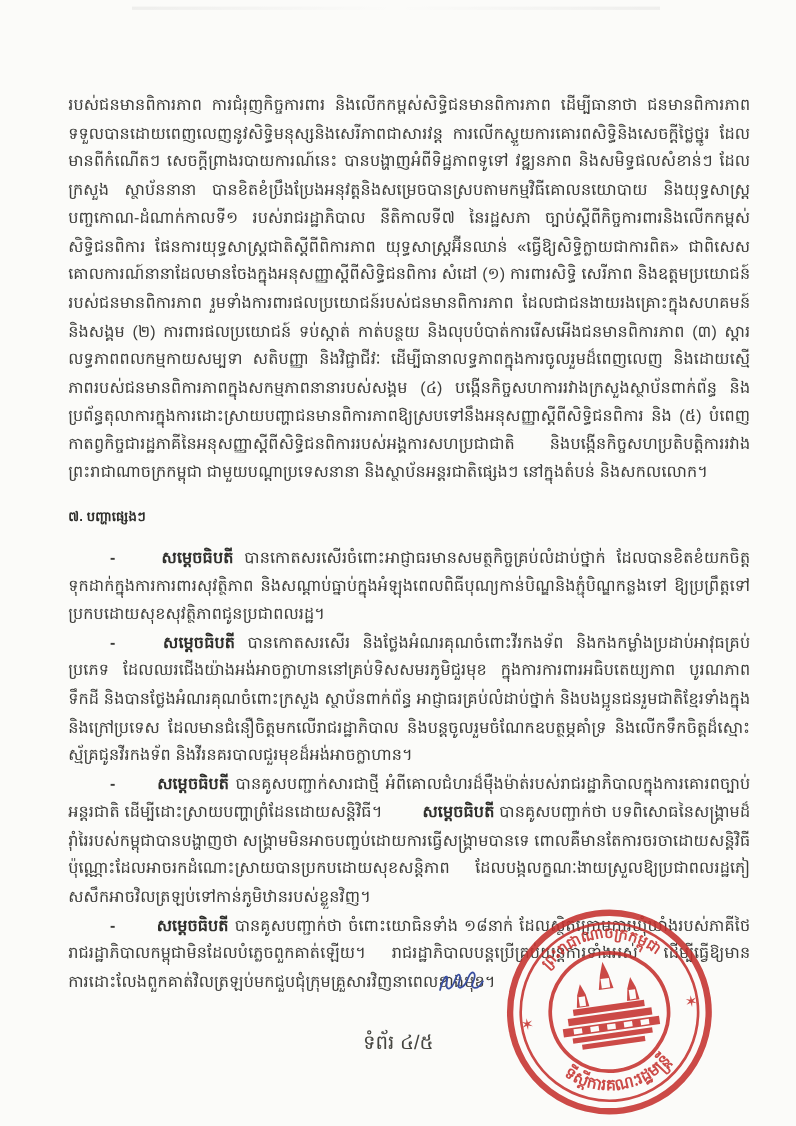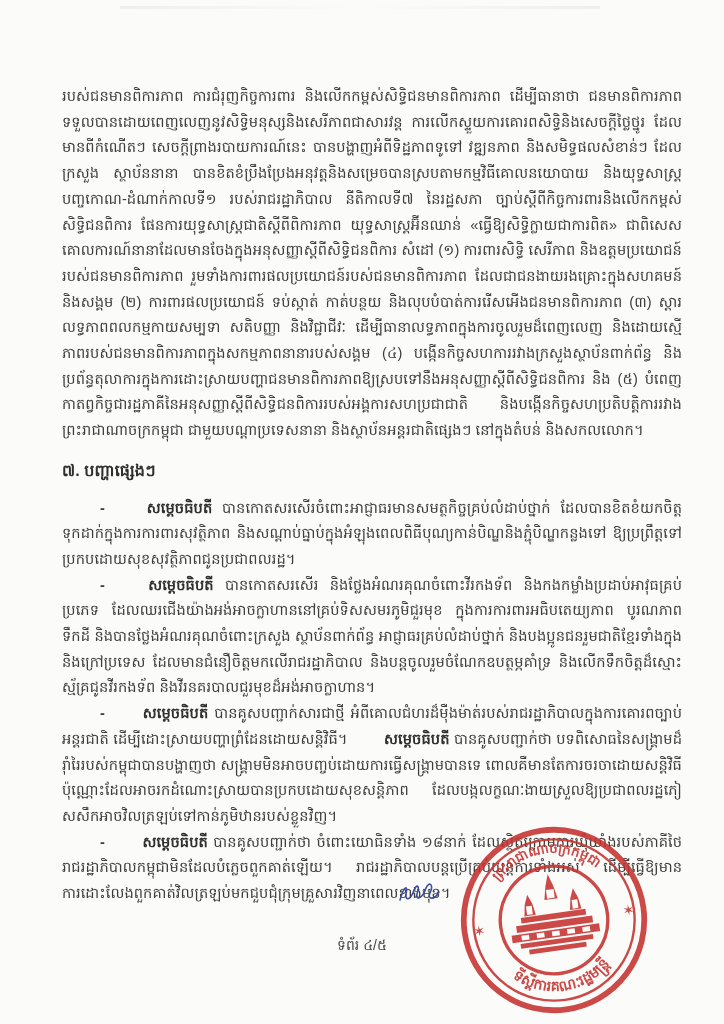--- a/index.html
+++ b/index.html
@@ -18,33 +18,33 @@
     font-size: 14.6px;
     line-height: 25.7px;
     text-align: justify;
     letter-spacing: 0.1px;
   }
   .para { margin: 0 0 2px 0; }
   .intro { margin-bottom: 11px; }
   .section-heading {
     font-weight: bold;
     color: #2f2f2c;
-    font-size: 16px;
+    font-size: 12px;
     margin: 14px 0 12px 0;
     text-align: left;
   }
   .bullet { text-indent: 38px; margin: 0; }
   .dash { font-weight: bold; }
   .lead { font-weight: bold; color: #2f2f2c; margin-left: 32px; }
   .footer {
     position: absolute;
     left: 0; top: 936px;
     width: 724px;
     text-align: center;
-    font-size: 14px;
+    font-size: 18px;
     color: #44443f;
   }
   .signature {
     position: absolute;
     left: 396px; top: 880px;
     width: 46px; height: 26px;
   }
   .stamp {
     position: absolute;
     left: 458px; top: 824px;

